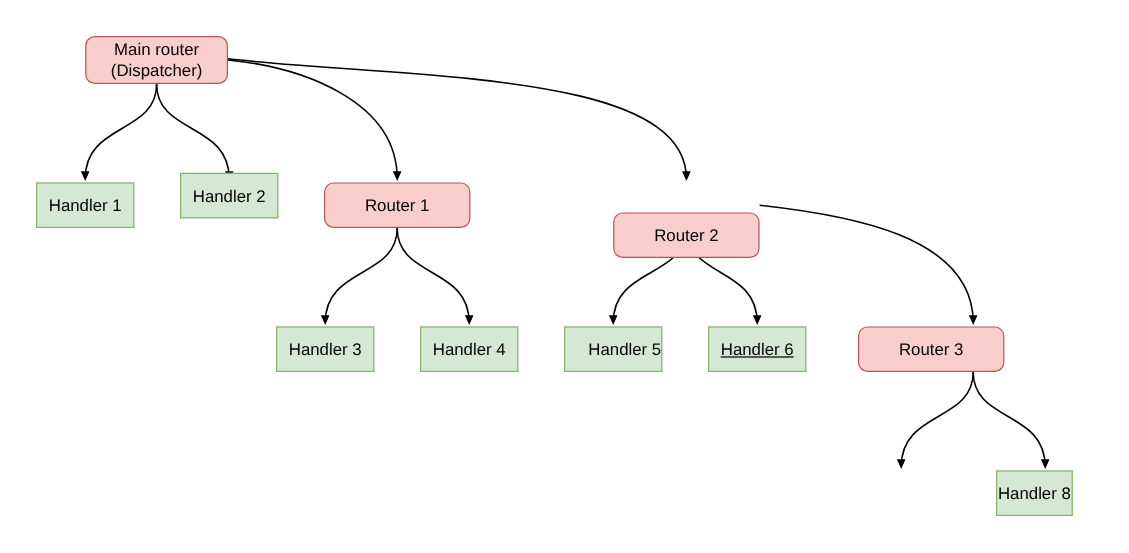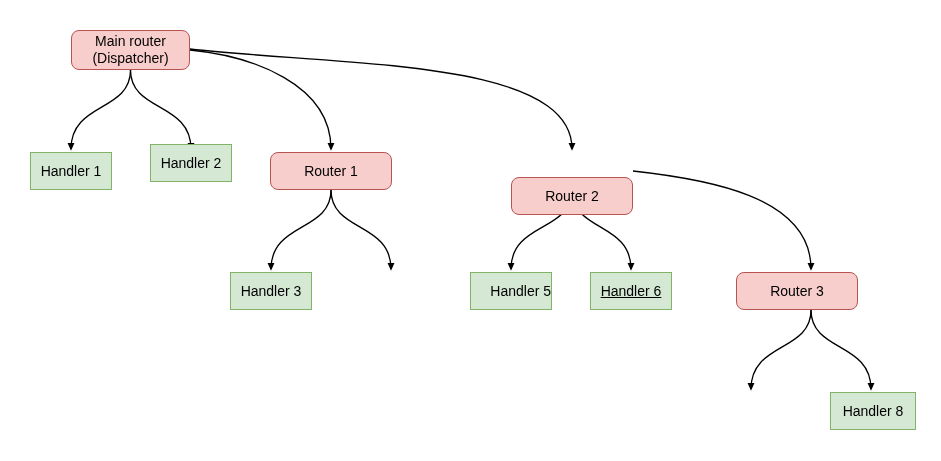--- a/index.html
+++ b/index.html
@@ -94,31 +94,34 @@
   </div>
 
   <div class="node router" style="left:511px; top:152px; width:122px; height:38px;margin-top:25px;">
     <span>Router 2</span>
   </div>
 
   <div class="node handler" style="left:230px; top:272px; width:82px; height:38px;">
     <span>Handler 3</span>
   </div>
 
+  <div class="node handler" style="left:350px; top:272px; width:82px; height:38px;">
+    <span>Handler 4</span>
+  </div>
 
   <div class="node handler" style="left:470px; top:272px; width:82px; height:38px;align-items:flex-end;">
     <span>Handler 5</span>
   </div>
 
   <div class="node handler" style="left:590px; top:272px; width:82px; height:38px;text-decoration:underline;">
     <span>Handler 6</span>
   </div>
 
-  <div class="node router" style="left:736px; top:272px; width:122px; height:38px;">
+  <div class="node router" style="left:715px; top:272px; width:122px; height:38px;">
     <span>Router 3</span>
   </div>
 
 
-  <div class="node handler" style="left:830px; top:392px; width:86px; height:38px;">
+  <div class="node handler" style="left:830px; top:392px; width:64px; height:38px;">
     <span>Handler 8</span>
   </div>
 
 </div>
 
 </body></html>

